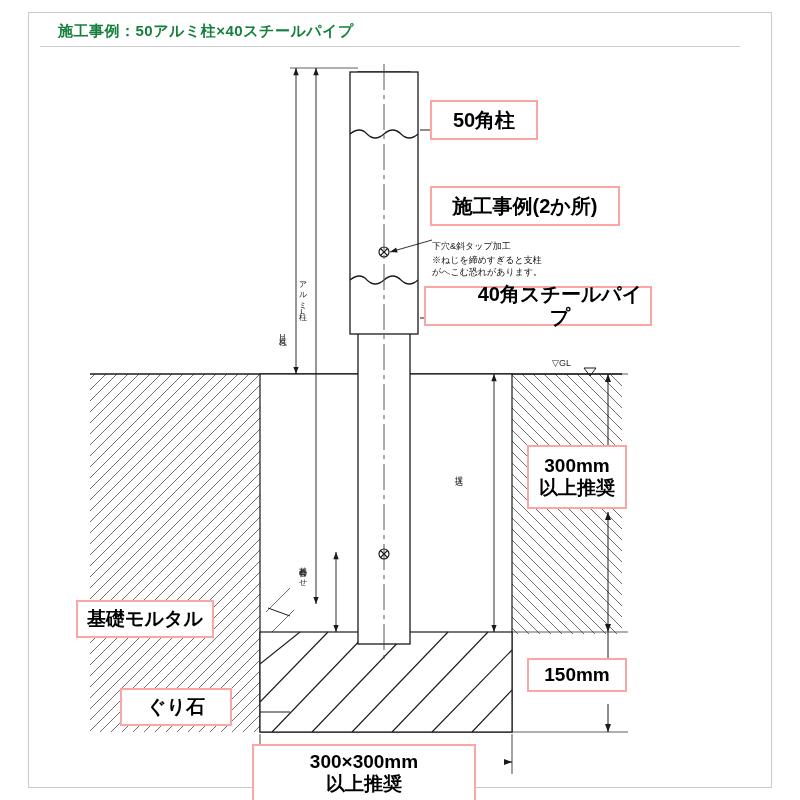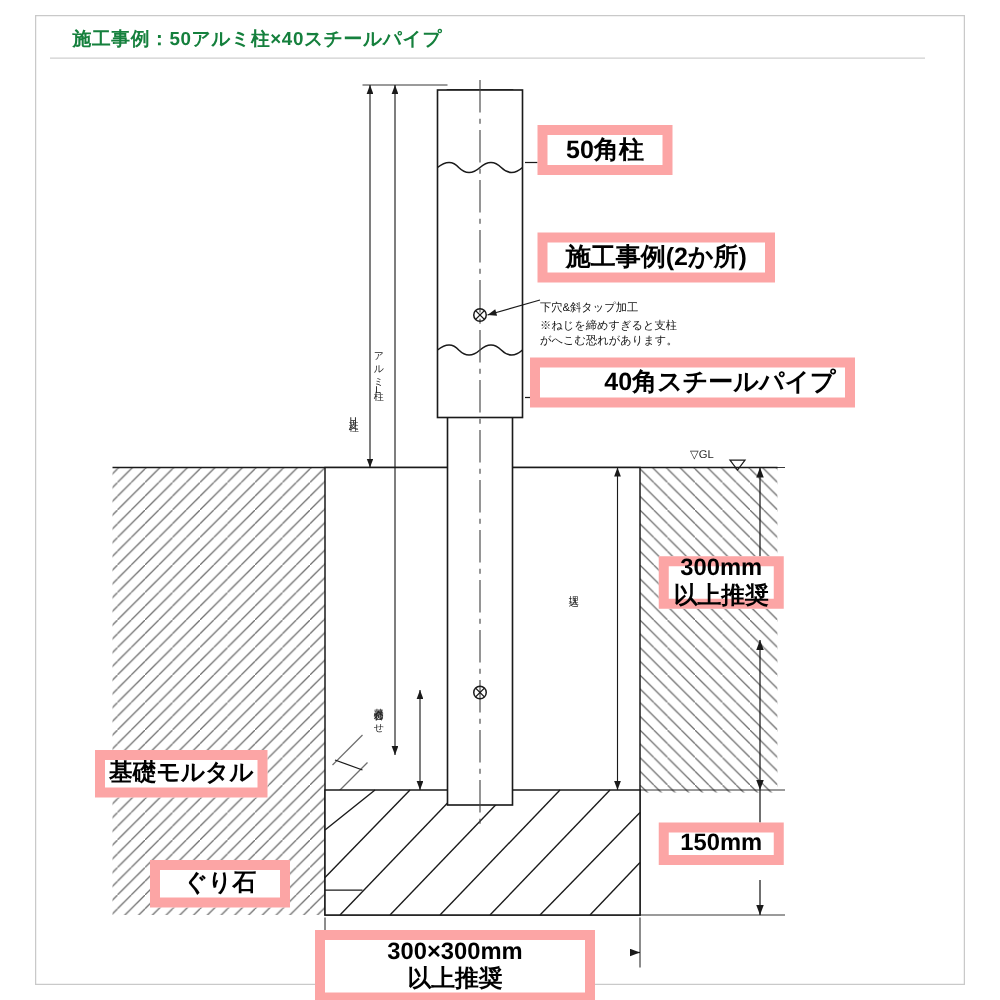--- a/index.html
+++ b/index.html
@@ -48,35 +48,35 @@
   svg.drawing {
     position: absolute;
     left: 28px;
     top: 12px;
     width: 744px;
     height: 776px;
   }
   .callout {
     position: absolute;
     background: #ffffff;
-    border: 8px solid #fca5a5;
+    border: 2px solid #fca5a5;
     color: #000000;
     font-weight: bold;
     box-sizing: border-box;
     display: flex;
     align-items: center;
     justify-content: center;
     text-align: center;
     line-height: 1.15;
     white-space: pre-line;
   }
   .c-50kaku   { left: 430px; top: 100px;  width: 108px; height: 40px; font-size: 20px; }
   .c-bis      { left: 430px; top: 186px;  width: 190px; height: 40px; font-size: 20px; }
-  .c-40kaku   { left: 424px; top: 286px;  width: 260px; height: 40px; font-size: 20px; padding-left: 44px; }
-  .c-300mm    { left: 527px; top: 445px;  width: 100px; height: 42px; font-size: 19px; flex-direction: column; }
+  .c-40kaku   { left: 424px; top: 286px;  width: 228px; height: 40px; font-size: 20px; padding-left: 44px; }
+  .c-300mm    { left: 527px; top: 445px;  width: 100px; height: 64px; font-size: 19px; flex-direction: column; }
   .c-150mm    { left: 527px; top: 658px;  width: 100px; height: 34px; font-size: 19px; }
   .c-mortar   { left: 76px;  top: 600px;  width: 138px; height: 38px; font-size: 19px; text-align: right; }
   .c-guri     { left: 120px; top: 688px;  width: 112px; height: 38px; font-size: 19px; }
   .c-base     { left: 252px; top: 728px;  width: 224px; height: 58px; font-size: 19px; flex-direction: column; margin-top: 16px; }
 
   .note {
     position: absolute;
     color: #111111;
     font-size: 9px;
     line-height: 1.35;

